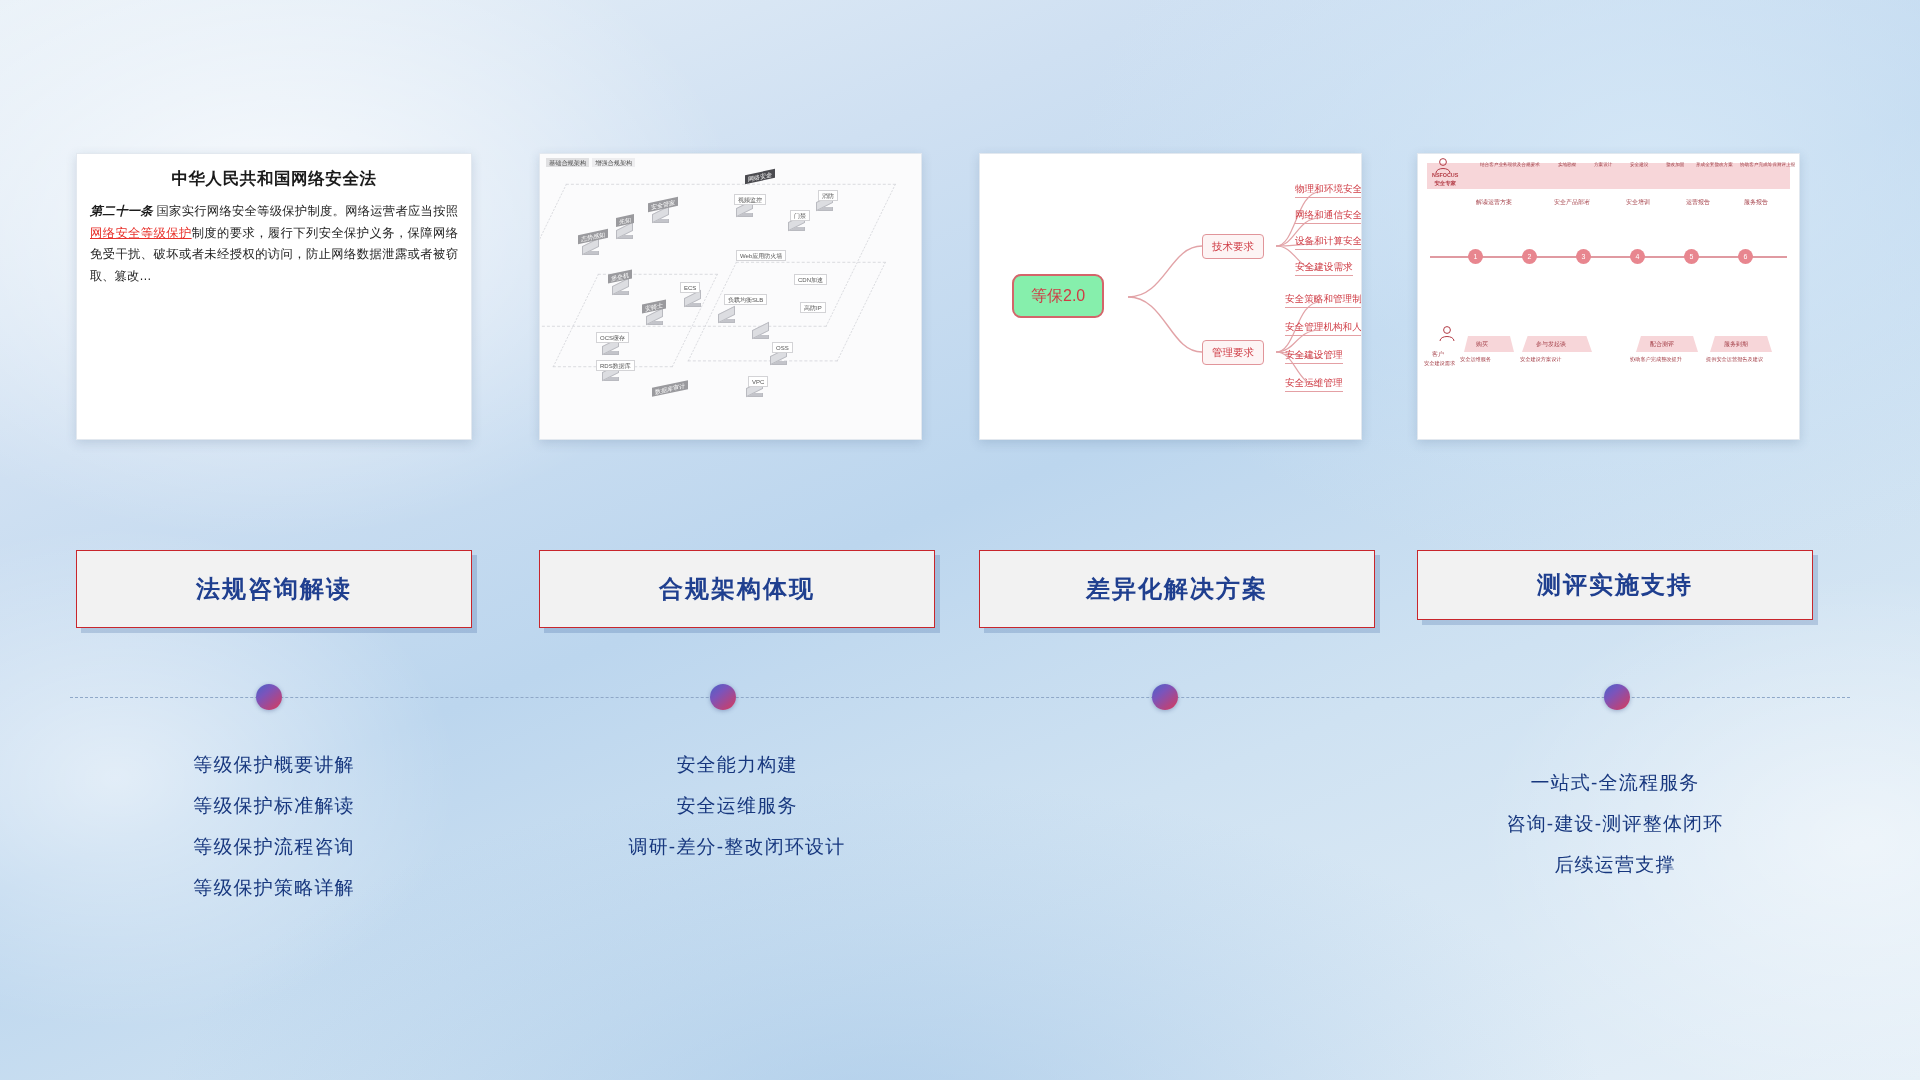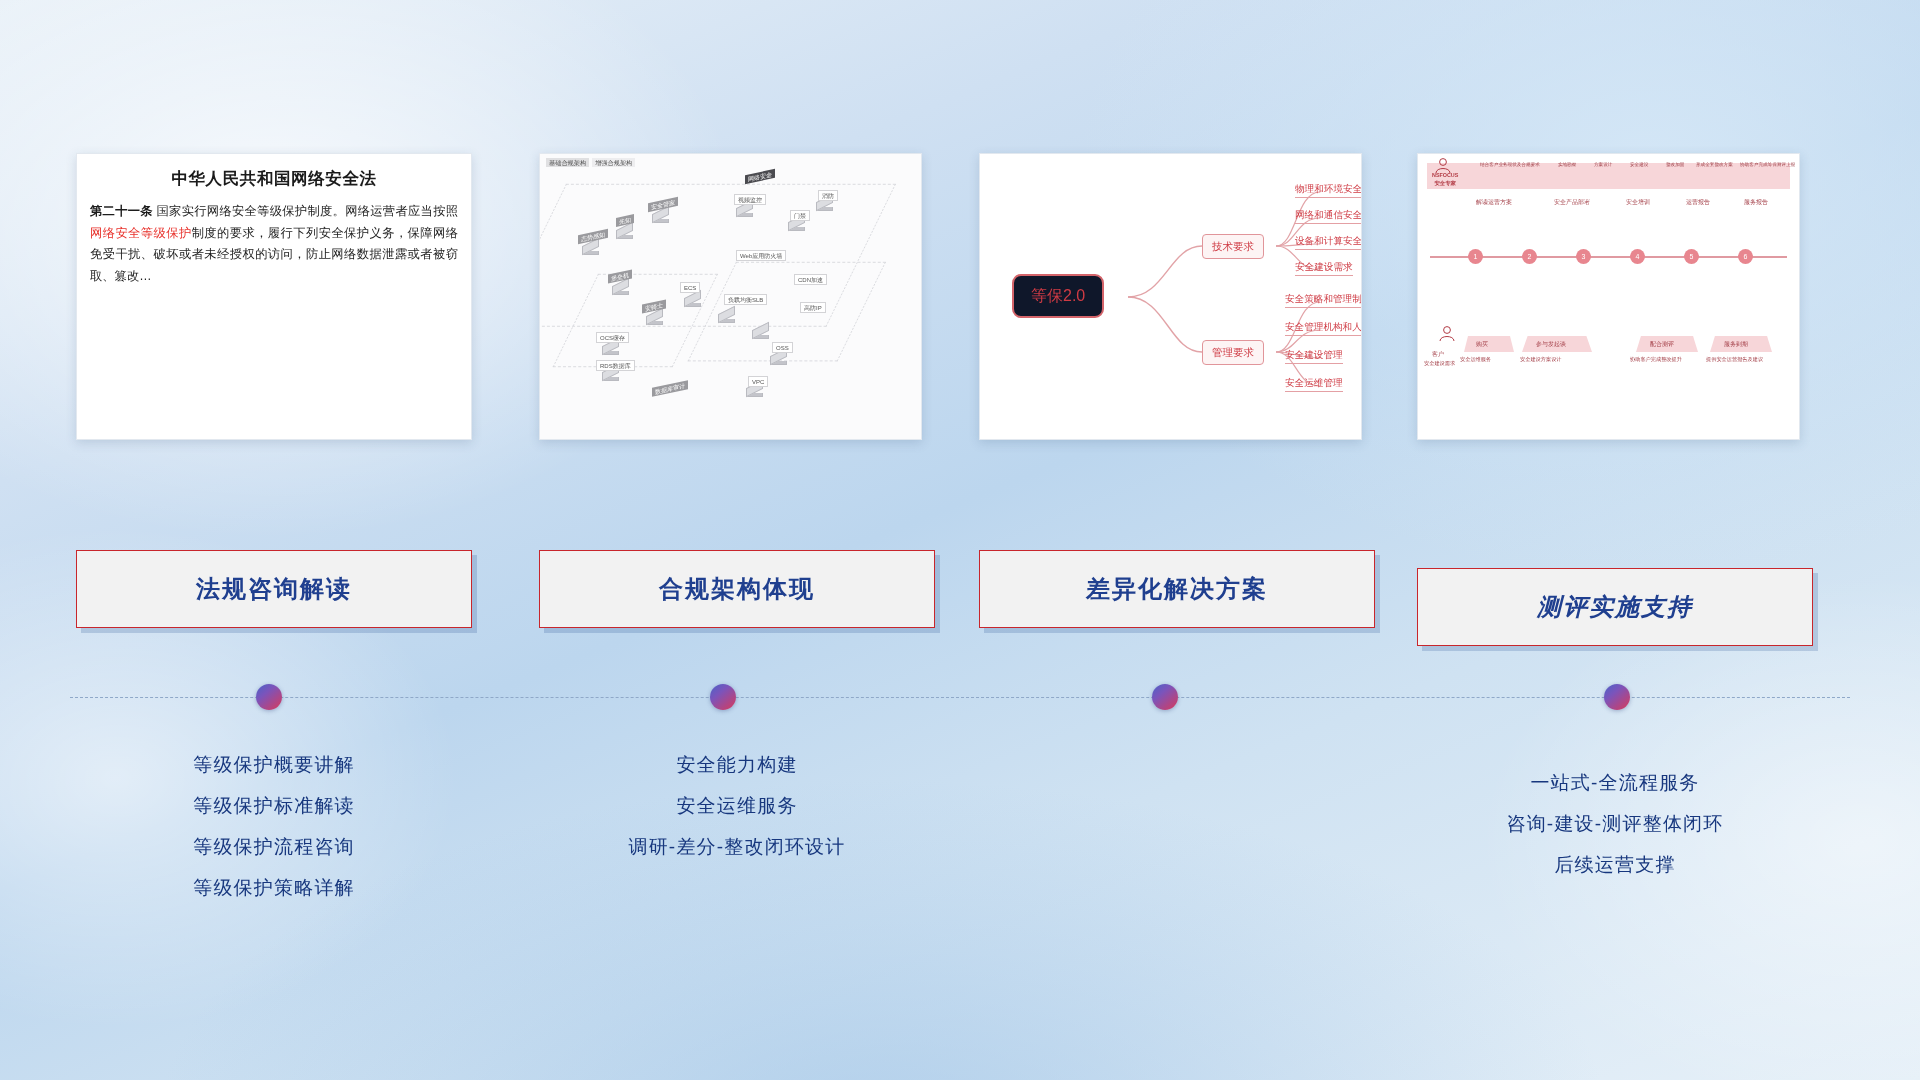--- a/index.html
+++ b/index.html
@@ -37,22 +37,22 @@
   
   .law-title {
     text-align:center; font-weight:bold; color:#1b1b1b;
     font-size:16.5px; letter-spacing:.6px; margin:14px 0 11px 0;
   }
   .law-body { padding:0 13px 10px 13px; }
   .law-p {
     font-size:12.3px; line-height:21.5px; color:#1d1d1d;
     text-align:justify; margin-bottom:3px;
   }
-  .law-art { font-weight:bold; }
-  .hl { color:#e8312b; }
+  .law-art { font-weight:bold;font-style:italic; }
+  .hl { color:#e8312b;text-decoration:underline; }
 
   
   .arch { position:absolute; inset:0; background:#fbfbfc;
           background-image:radial-gradient(#e4e4e6 .7px, transparent .7px);
           background-size:4px 4px; }
   .arch-tabs { position:absolute; left:6px; top:4px; display:flex; gap:3px; }
   .arch-tab { font-size:6.2px; color:#4d4d4d; background:#e0e0e2;
               padding:1.5px 3px; line-height:1; white-space:nowrap; }
   .arch-tab.alt { background:#ededef; }
   .node {
@@ -65,21 +65,21 @@
   .cube { position:absolute; }
   .cube i { display:block; width:17px; height:9px; background:#dcdde1;
             border:.5px solid #b9bac0; transform:skewY(-27deg) skewX(0deg) rotate(0deg); }
   .cube b { display:block; width:17px; height:4px; background:#c3c4ca;
             border:.5px solid #b9bac0; border-top:none; }
   .dash { position:absolute; border:1px dashed #d6d7dc; }
 
   
   .mm { position:absolute; inset:0; background:#fff; }
   .mm-root {
-    position:absolute; background:#0f172a; border:2px solid #d4646a;
+    position:absolute; background:#86efac; border:2px solid #d4646a;
     border-radius:9px; color:#cf3b44; font-size:16px;
     padding:12px 17px; line-height:1;
   }
   .mm-mid {
     position:absolute; background:#fdf4f4; border:1px solid #e1959a;
     border-radius:4px; color:#cf3b44; font-size:10.5px;
     padding:6px 9px; line-height:1; white-space:nowrap;
   }
   .mm-leaf {
     position:absolute; color:#cf3b44; font-size:9.6px; line-height:1;
@@ -337,21 +337,21 @@
 
   <div class="tbox" style="left:76px; top:550px; width:396px; height:78px;">
     <span>法规咨询解读</span>
   </div>
   <div class="tbox" style="left:539px; top:550px; width:396px; height:78px;">
     <span>合规架构体现</span>
   </div>
   <div class="tbox" style="left:979px; top:550px; width:396px; height:78px;">
     <span>差异化解决方案</span>
   </div>
-  <div class="tbox" style="left:1417px; top:568px; width:396px; height:78px;font-style:italic;">
+  <div class="tbox" style="left:1417px; top:550px; width:396px; height:70px;">
     <span>测评实施支持</span>
   </div>
 
   <div class="tl-line" style="left:70px; top:697px; width:1780px;"></div>
   <div class="tl-dot" style="left:256px; top:684px;"></div>
   <div class="tl-dot" style="left:710px; top:684px;"></div>
   <div class="tl-dot" style="left:1152px; top:684px;"></div>
   <div class="tl-dot" style="left:1604px; top:684px;"></div>
 
   <div class="col" style="left:76px; top:744px; width:396px;">

